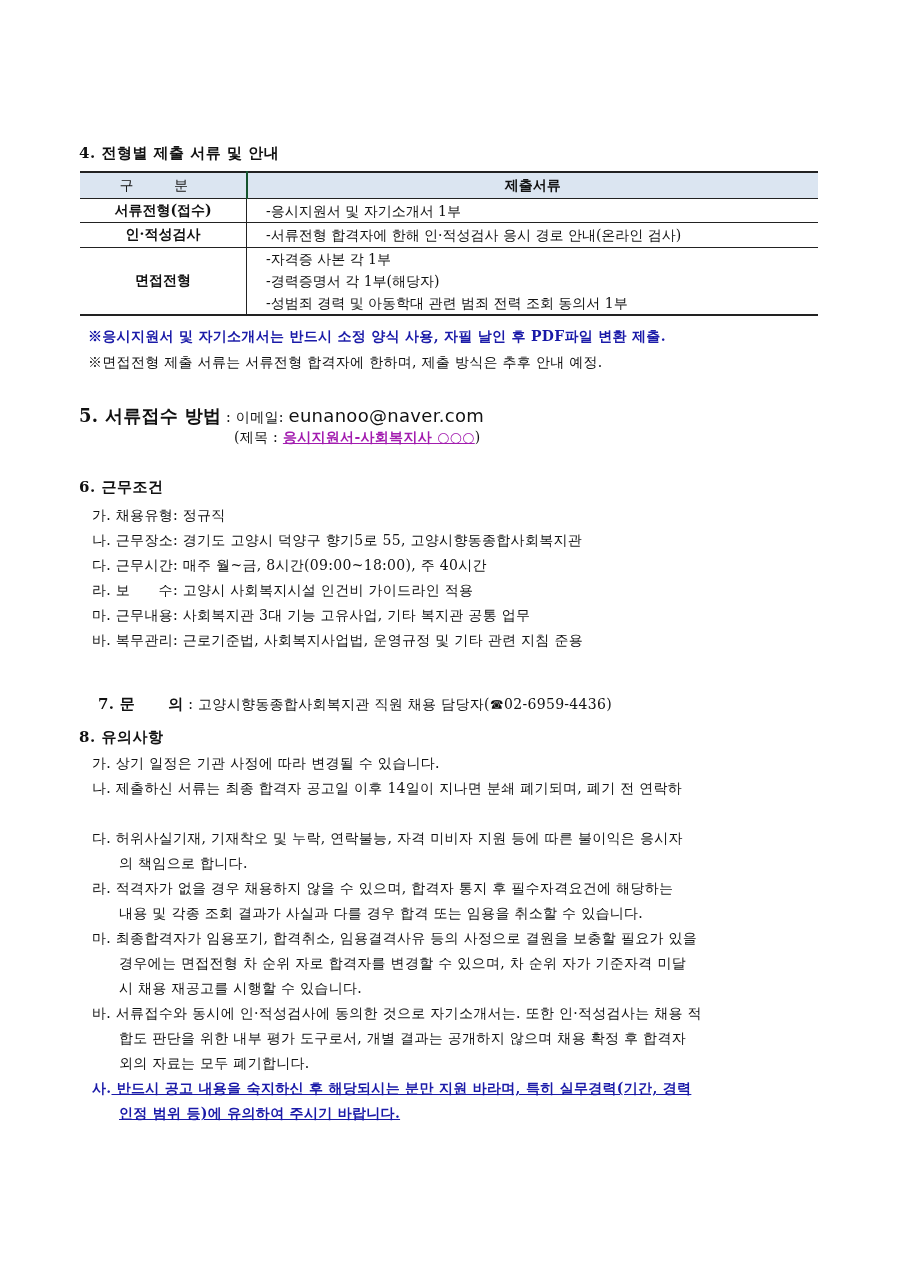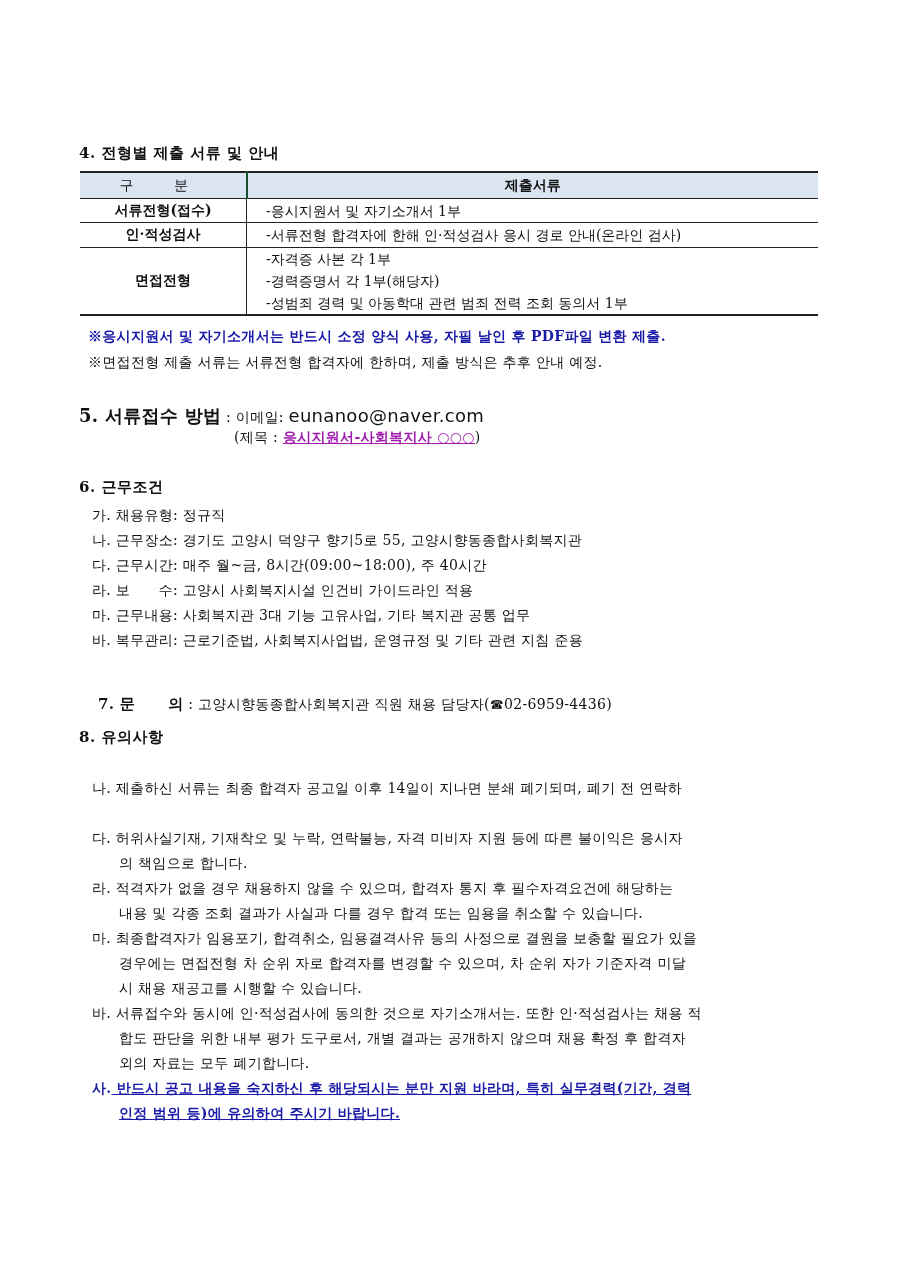--- a/index.html
+++ b/index.html
@@ -86,20 +86,21 @@
   <div class="line" style="left:92px;top:545px;">다. 근무시간: 매주 월~금, 8시간(09:00~18:00), 주 40시간</div>
   <div class="line" style="left:92px;top:570px;white-space:pre;">라. 보      수: 고양시 사회복지시설 인건비 가이드라인 적용</div>
   <div class="line" style="left:92px;top:595px;">마. 근무내용: 사회복지관 3대 기능 고유사업, 기타 복지관 공통 업무</div>
   <div class="line" style="left:92px;top:620px;">바. 복무관리: 근로기준법, 사회복지사업법, 운영규정 및 기타 관련 지침 준용</div>
 
   <div class="line" style="left:79px;top:667px;white-space:pre;">
     <span style="font-weight:bold;font-size:15px;">7. 문      의</span><span> : 고양시향동종합사회복지관 직원 채용 담당자(☎02-6959-4436)</span>
   </div>
 
   <div class="h" style="left:79px;top:716px;">8. 유의사항</div>
+  <div class="line" style="left:92px;top:743px;">가. 상기 일정은 기관 사정에 따라 변경될 수 있습니다.</div>
   <div class="line" style="left:92px;top:768px;">나. 제출하신 서류는 최종 합격자 공고일 이후 14일이 지나면 분쇄 폐기되며, 폐기 전 연락하</div>
   <div class="line" style="left:92px;top:818px;">다. 허위사실기재, 기재착오 및 누락, 연락불능, 자격 미비자 지원 등에 따른 불이익은 응시자</div>
   <div class="line" style="left:119px;top:843px;">의 책임으로 합니다.</div>
   <div class="line" style="left:92px;top:868px;">라. 적격자가 없을 경우 채용하지 않을 수 있으며, 합격자 통지 후 필수자격요건에 해당하는</div>
   <div class="line" style="left:119px;top:893px;">내용 및 각종 조회 결과가 사실과 다를 경우 합격 또는 임용을 취소할 수 있습니다.</div>
   <div class="line" style="left:92px;top:918px;">마. 최종합격자가 임용포기, 합격취소, 임용결격사유 등의 사정으로 결원을 보충할 필요가 있을</div>
   <div class="line" style="left:119px;top:943px;">경우에는 면접전형 차 순위 자로 합격자를 변경할 수 있으며, 차 순위 자가 기준자격 미달</div>
   <div class="line" style="left:119px;top:968px;">시 채용 재공고를 시행할 수 있습니다.</div>
   <div class="line" style="left:92px;top:993px;">바. 서류접수와 동시에 인·적성검사에 동의한 것으로 자기소개서는. 또한 인·적성검사는 채용 적</div>
   <div class="line" style="left:119px;top:1018px;">합도 판단을 위한 내부 평가 도구로서, 개별 결과는 공개하지 않으며 채용 확정 후 합격자</div>

